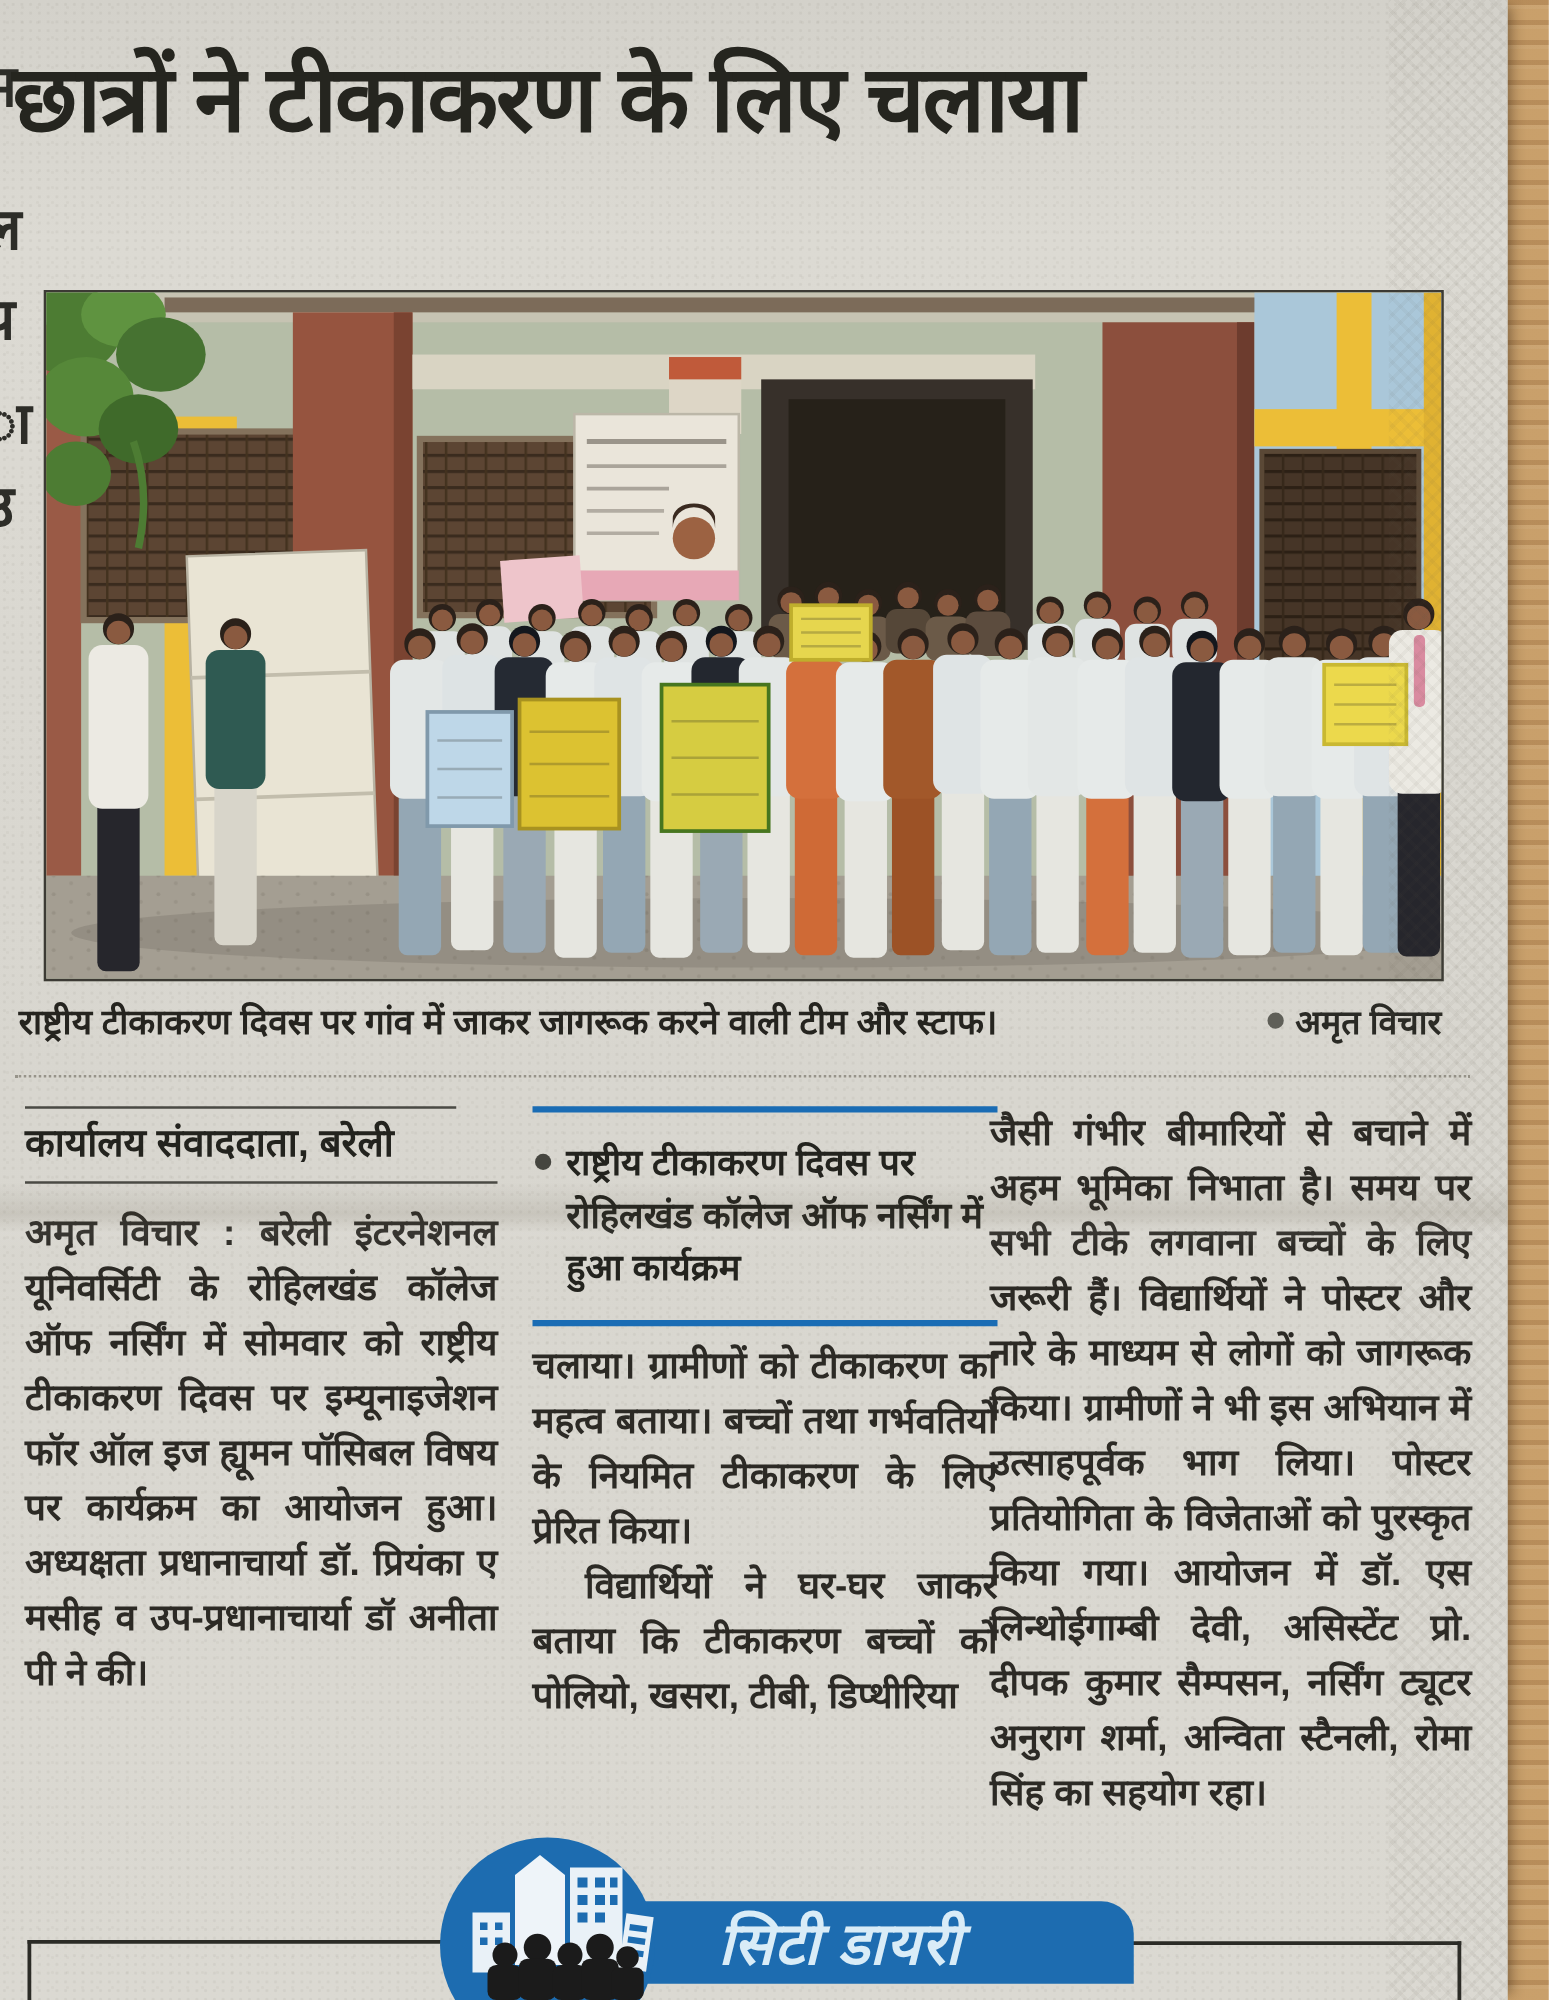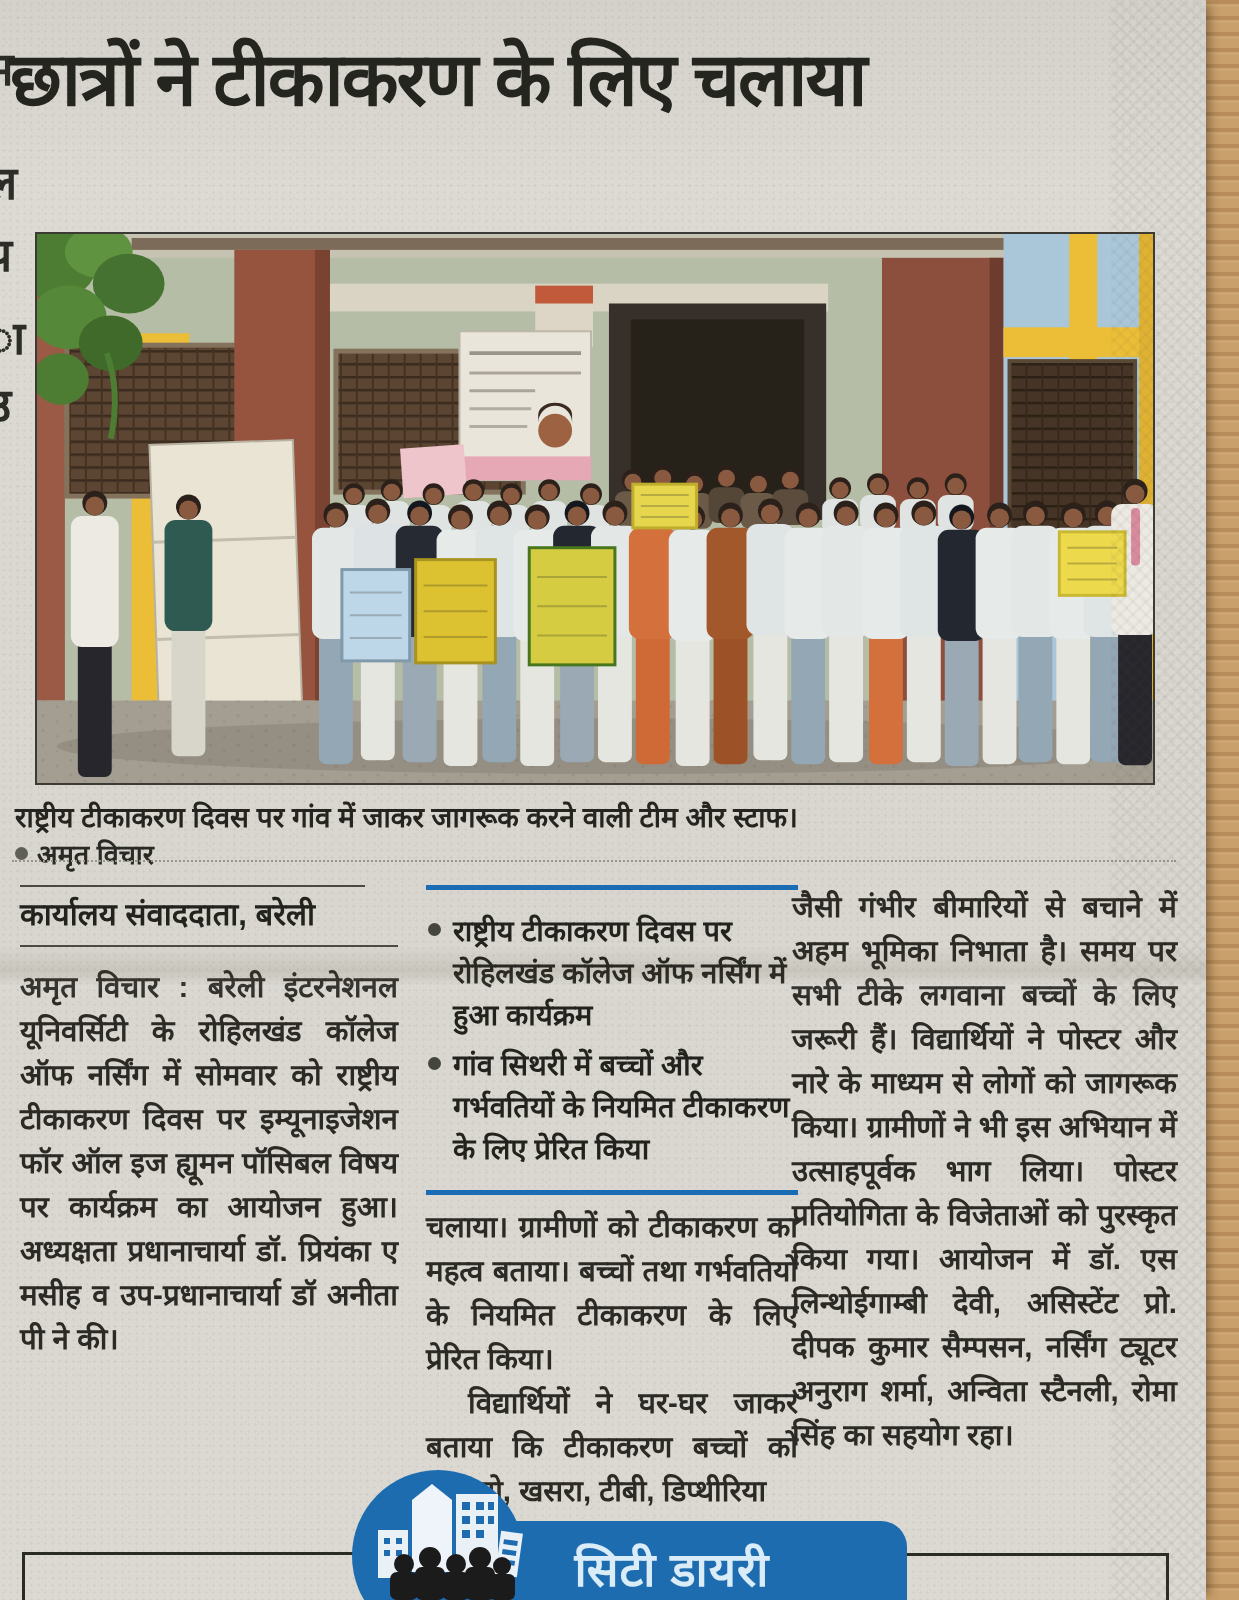--- a/index.html
+++ b/index.html
@@ -24,21 +24,21 @@
                repeating-linear-gradient(-45deg,rgba(90,84,70,.05) 0 3px,transparent 3px 9px);}
   .crease{position:absolute;left:0;top:946px;width:1206px;height:56px;pointer-events:none;
     background:linear-gradient(180deg,rgba(90,80,60,0) 0%,rgba(90,80,60,.13) 45%,rgba(255,255,255,.06) 72%,rgba(90,80,60,0) 100%);}
   .edge-frag{position:absolute;left:-14px;font-size:46px;font-weight:800;color:#2d2d28;}
   .headline{position:absolute;left:10px;width:1170px;text-align:left;
     font-weight:800;font-size:74px;line-height:96px;color:#25251f;letter-spacing:-2px;white-space:nowrap;}
   #hl1{top:32px;} #hl2{top:128px;}
   .photo-frame{position:absolute;left:35px;top:232px;width:1120px;height:553px;
     border:2px solid #3c3a34;box-sizing:border-box;background:#b5bda7;}
   .photo-frame svg{display:block;width:100%;height:100%;}
-  .caption-row{position:absolute;left:15px;top:797px;width:1160px;display:flex;justify-content:space-between;align-items:flex-start;flex-direction:column;}
+  .caption-row{position:absolute;left:15px;top:797px;width:1160px;display:flex;justify-content:space-between;align-items:center;}
   .caption{font-size:28px;font-weight:700;color:#25241f;}
   .credit{display:flex;align-items:center;gap:9px;font-size:27px;font-weight:700;color:#2a2a25;margin-right:22px;}
   .credit-dot{width:13px;height:13px;border-radius:50%;background:#5f5f58;}
   .dotted-rule{position:absolute;left:12px;top:860px;width:1164px;border-top:2px dotted #97948a;}
   .cols{position:absolute;left:20px;top:870px;width:1165px;font-size:29.5px;line-height:44px;color:#2c2a25;font-weight:600;}
   .col{position:absolute;top:15px;text-align:justify;}
   #col1{left:0;width:378px;}
   #col2{left:406px;width:372px;}
   #col3{left:772px;width:385px;}
   .byline-rule-top{width:345px;border-top:2px solid #4a4a44;margin-bottom:6px;}
@@ -48,22 +48,22 @@
   .indent{text-indent:42px;}
   .lead{font-weight:800;}
   .highlight{border-top:5px solid #1a6cb4;border-bottom:5px solid #1a6cb4;padding:12px 2px 20px 2px;margin-bottom:10px;}
   .hl-item{display:flex;gap:12px;margin-top:8px;}
   .hl-dot{flex:0 0 13px;width:13px;height:13px;border-radius:50%;background:#45453f;margin-top:13px;}
   .hl-text{font-size:29px;line-height:42px;font-weight:800;color:#23231e;text-align:left;}
   .footer-line-left{position:absolute;left:22px;top:1552px;width:332px;height:47px;
     border-top:3px solid #2b2b26;border-left:3px solid #2b2b26;}
   .footer-line-right{position:absolute;left:906px;top:1553px;width:260px;height:46px;
     border-top:3px solid #2b2b26;border-right:3px solid #2b2b26;}
-  .banner{position:absolute;left:437px;top:1521px;width:470px;height:79px;background:#1d6cb0;
-    border-radius:0 26px 0 0;display:flex;align-items:flex-end;justify-content:center;}
+  .banner{position:absolute;left:437px;top:1521px;width:470px;height:66px;background:#1d6cb0;
+    border-radius:0 26px 0 0;display:flex;align-items:flex-start;justify-content:center;font-style:italic;}
   .banner-text{font-size:47px;font-weight:800;color:#d9ecf7;letter-spacing:1px;}
   .logo{position:absolute;left:348px;top:1468px;width:182px;height:132px;}
 </style>
 </head>
 <body>
 
 <div class="wood-grain"></div>
 
 <div class="paper">
 
@@ -424,24 +424,20 @@
       <div class="byline-rule-bot"></div>
       <p><b class="lead">अमृत विचार :</b><span> बरेली इंटरनेशनल यूनिवर्सिटी के रोहिलखंड कॉलेज ऑफ नर्सिंग में सोमवार को राष्ट्रीय टीकाकरण दिवस पर इम्यूनाइजेशन फॉर ऑल इज ह्यूमन पॉसिबल विषय पर कार्यक्रम का आयोजन हुआ। अध्यक्षता प्रधानाचार्या डॉ. प्रियंका ए मसीह व उप-प्रधानाचार्या डॉ अनीता पी ने की।</span></p>
     </div>
 
     <div id="col2" class="col">
       <div class="highlight">
         <div class="hl-item">
           <span class="hl-dot"></span>
           <span class="hl-text">राष्ट्रीय टीकाकरण दिवस पर रोहिलखंड कॉलेज ऑफ नर्सिंग में हुआ कार्यक्रम</span>
         </div>
-        <div class="hl-item">
-          <span class="hl-dot"></span>
-          <span class="hl-text">गांव सिथरी में बच्चों और गर्भवतियों के नियमित टीकाकरण के लिए प्रेरित किया</span>
-        </div>
       </div>
       <p>चलाया। ग्रामीणों को टीकाकरण का महत्व बताया। बच्चों तथा गर्भवतियों के नियमित टीकाकरण के लिए प्रेरित किया।</p>
       <p class="indent">विद्यार्थियों ने घर-घर जाकर बताया कि टीकाकरण बच्चों को पोलियो, खसरा, टीबी, डिप्थीरिया</p>
     </div>
 
     <div id="col3" class="col">
       <p>जैसी गंभीर बीमारियों से बचाने में अहम भूमिका निभाता है। समय पर सभी टीके लगवाना बच्चों के लिए जरूरी हैं। विद्यार्थियों ने पोस्टर और नारे के माध्यम से लोगों को जागरूक किया। ग्रामीणों ने भी इस अभियान में उत्साहपूर्वक भाग लिया। पोस्टर प्रतियोगिता के विजेताओं को पुरस्कृत किया गया। आयोजन में डॉ. एस लिन्थोईगाम्बी देवी, असिस्टेंट प्रो. दीपक कुमार सैम्पसन, नर्सिंग ट्यूटर अनुराग शर्मा, अन्विता स्टैनली, रोमा सिंह का सहयोग रहा।</p>
     </div>
   </div>
 

